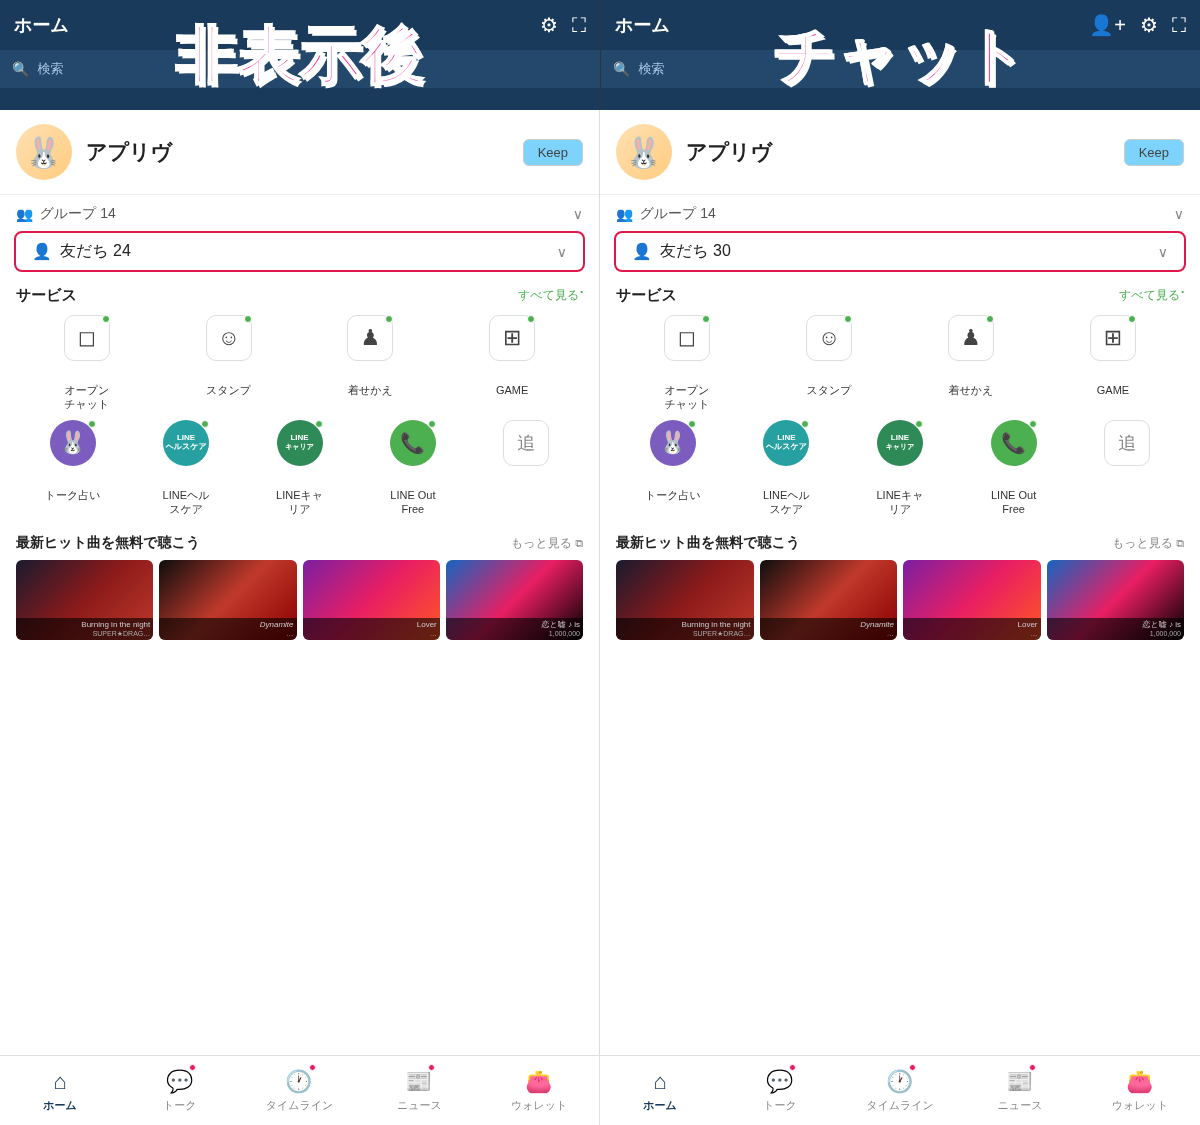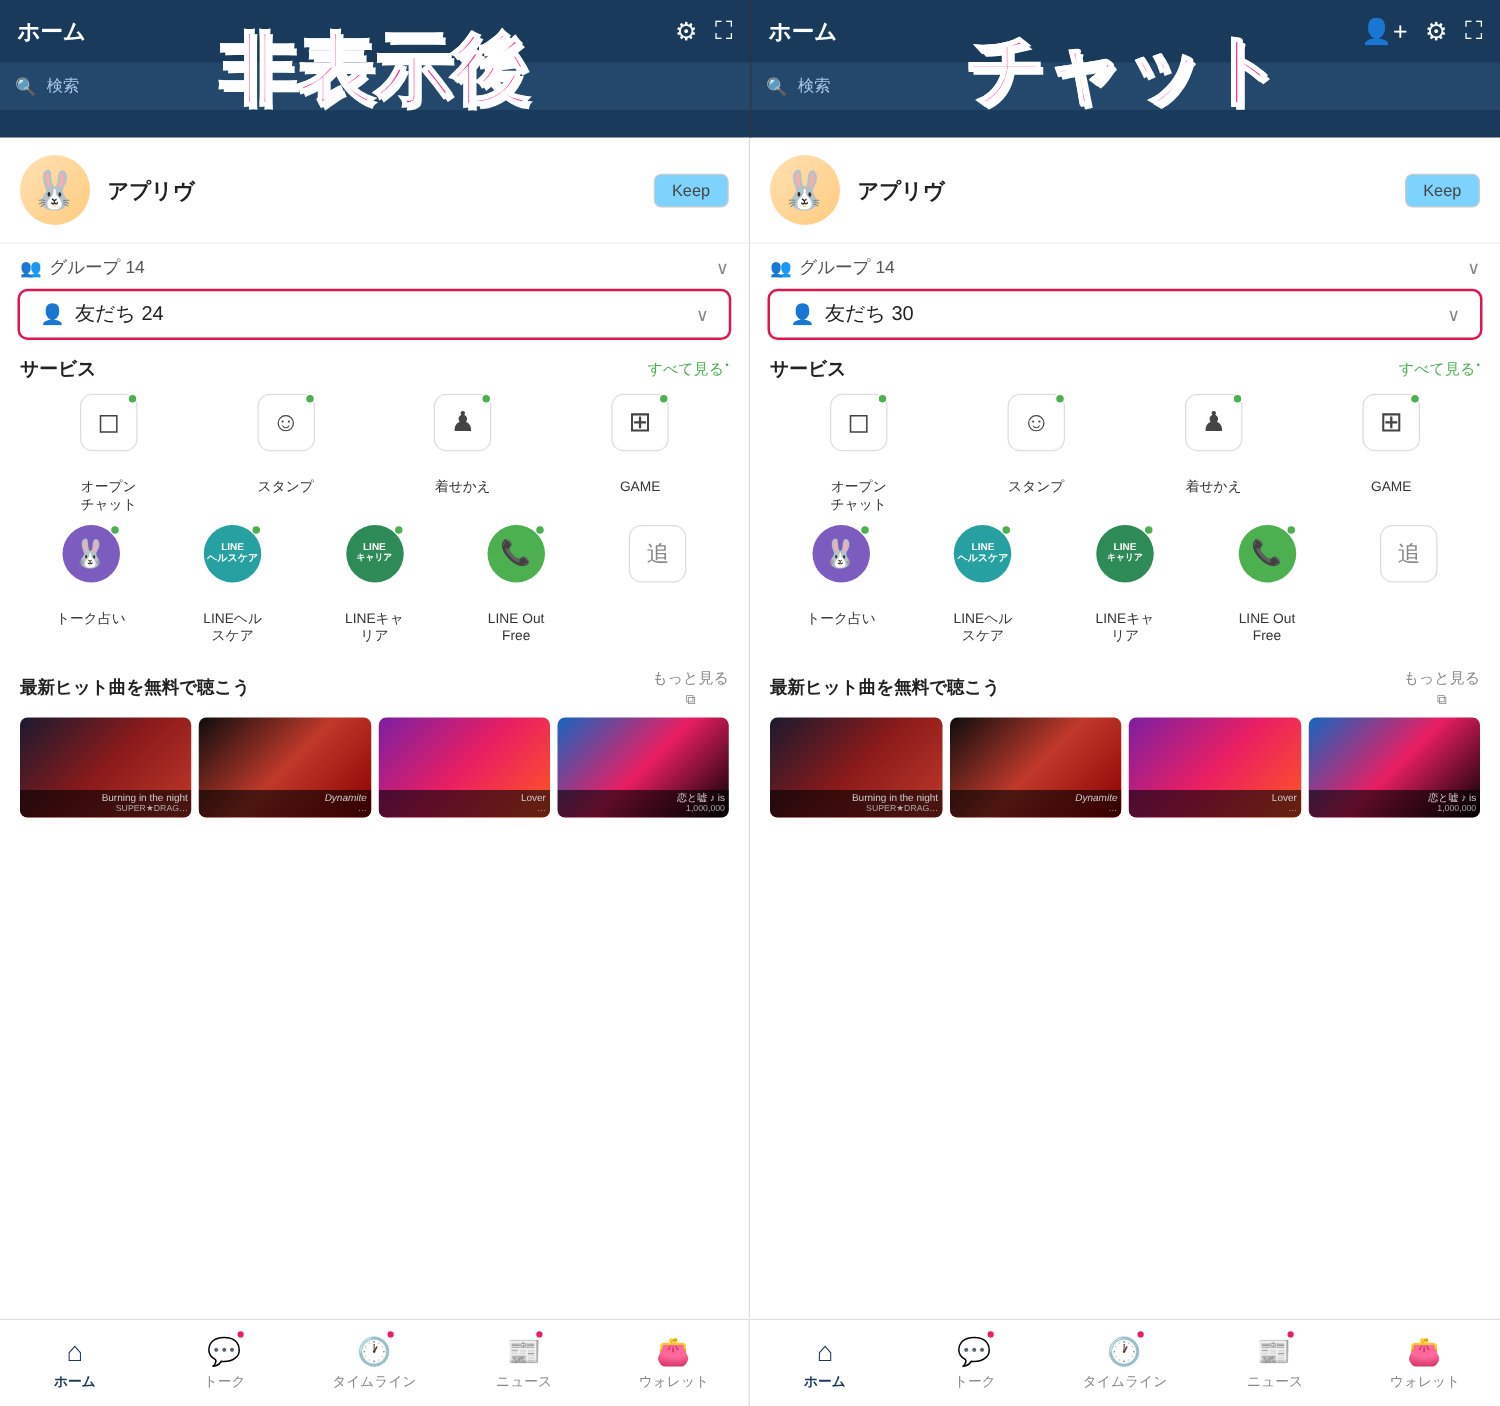--- a/index.html
+++ b/index.html
@@ -110,21 +110,21 @@
       justify-content: center;
       font-size: 28px;
       margin-right: 14px;
       flex-shrink: 0;
       overflow: hidden;
     }
     .avatar-inner {
       font-size: 30px;
     }
     .profile-name {
-      font-size: 17px;
+      font-size: 21px;
       font-weight: bold;
       color: #222;
       flex: 1;
     }
     .keep-btn {
       border: 1px solid #ccc;
       border-radius: 6px;
       padding: 5px 14px;
       font-size: 13px;
       color: #444;
@@ -277,21 +277,20 @@
       font-size: 14px;
       font-weight: bold;
       color: #222;
     }
     .more-link {
       font-size: 12px;
       color: #888;
       display: flex;
       align-items: center;
       gap: 3px;
-      flex-direction: column;
     }
     .music-thumbnails {
       display: flex;
       gap: 6px;
     }
     .music-thumb {
       flex: 1;
       height: 80px;
       border-radius: 6px;
       overflow: hidden;

